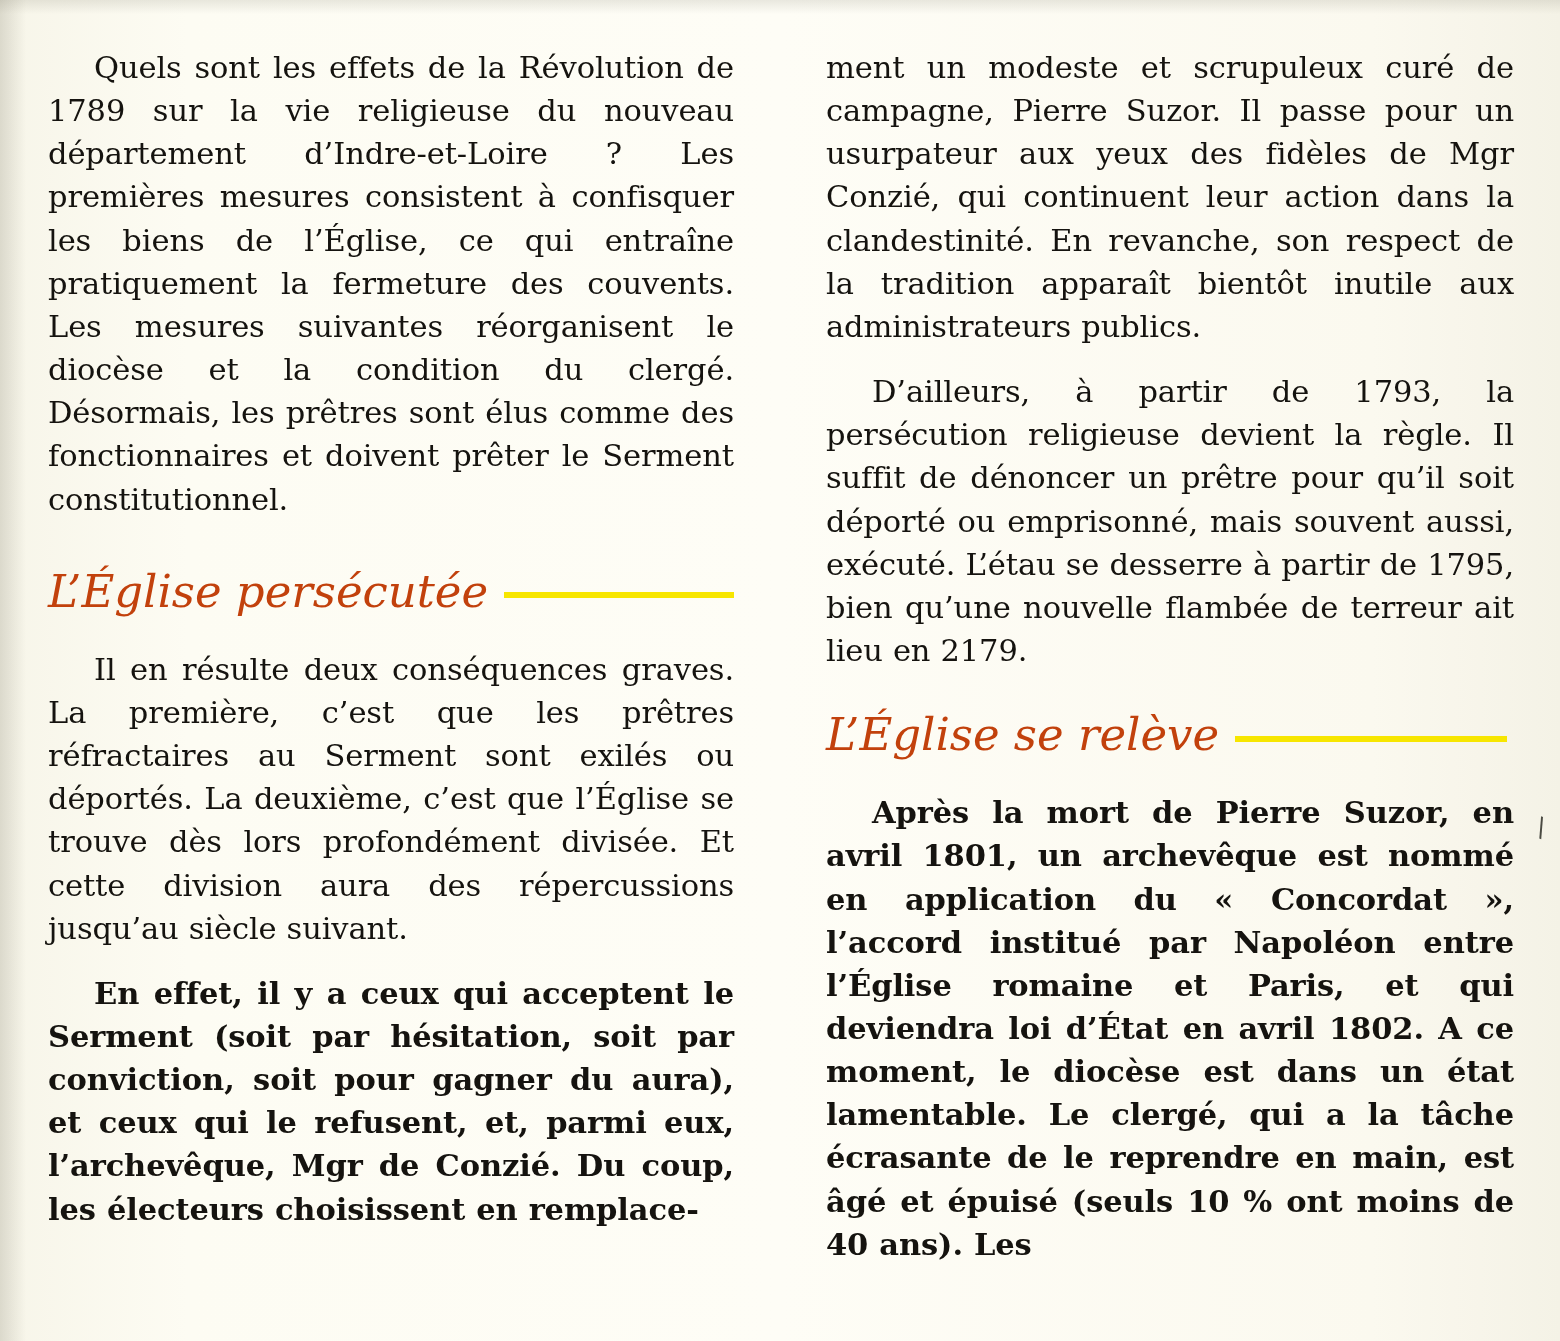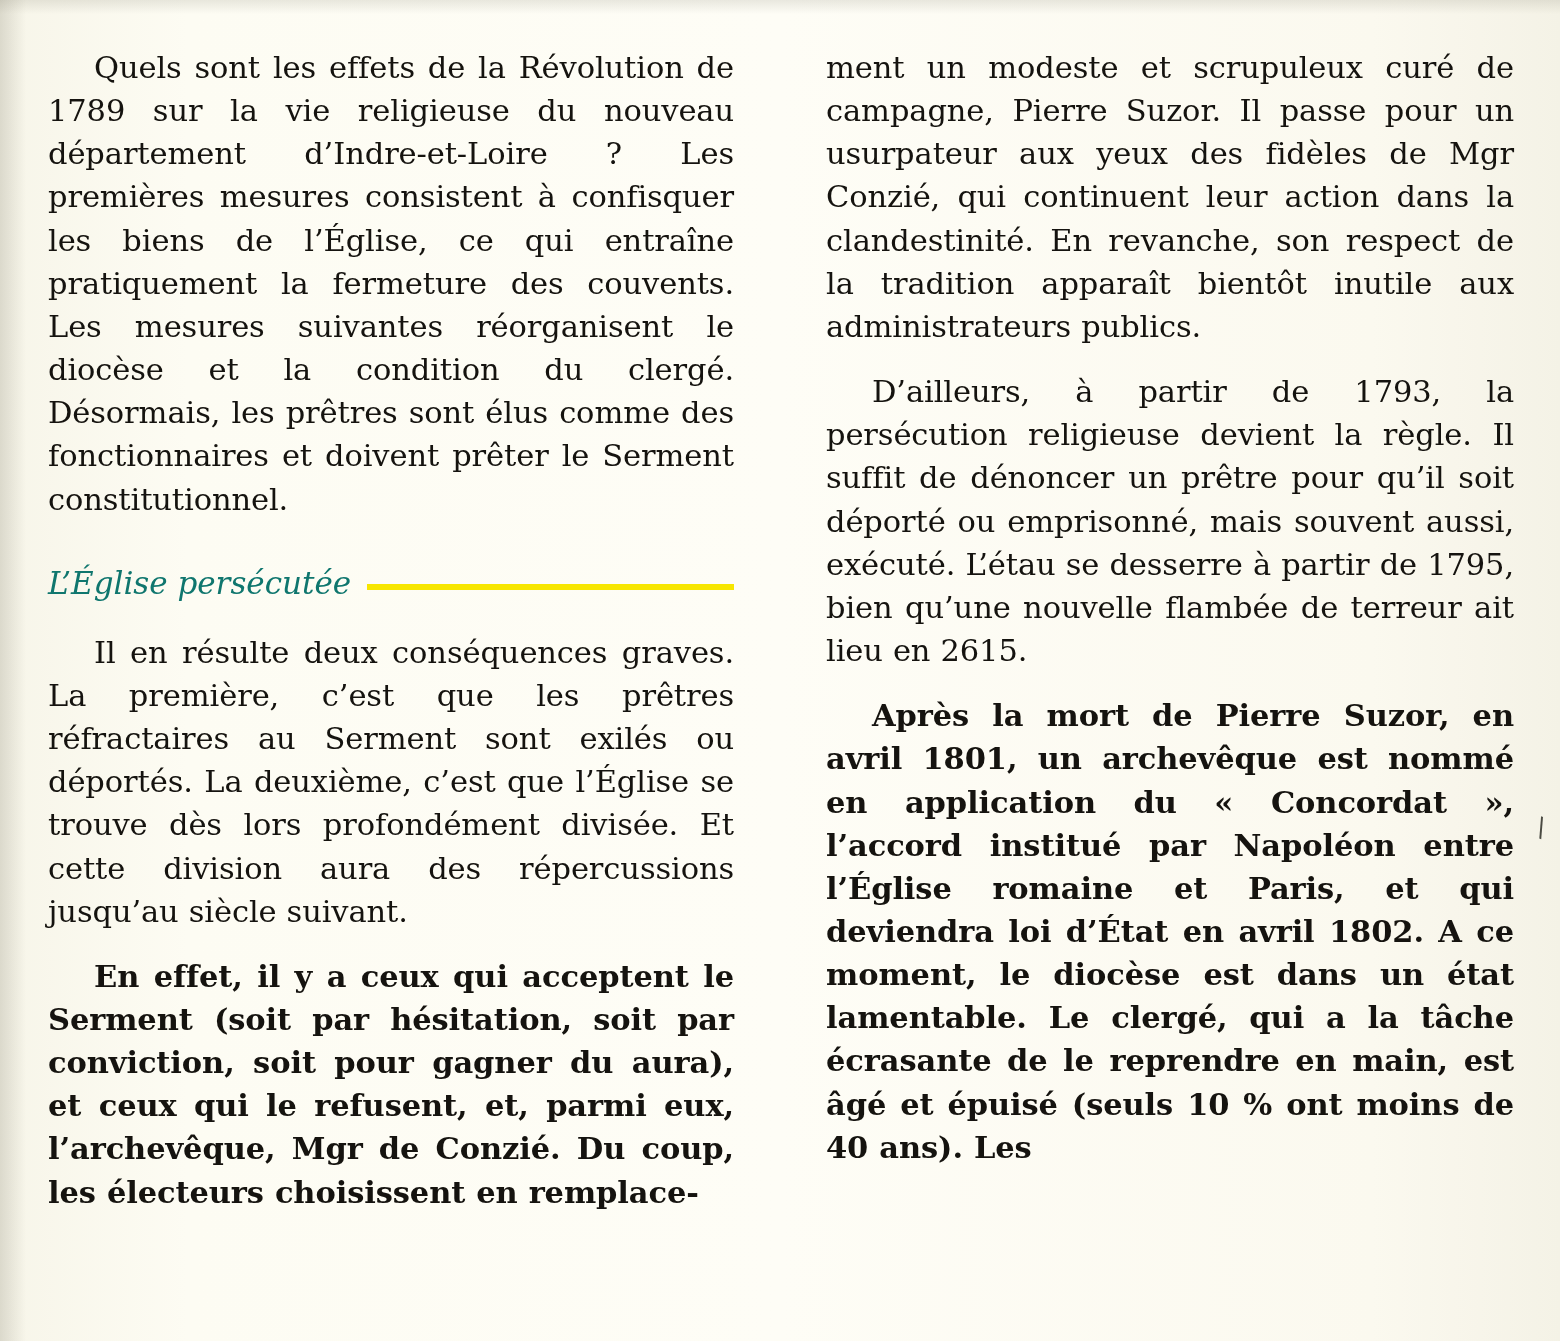--- a/index.html
+++ b/index.html
@@ -55,24 +55,24 @@
 
   .section-head {
     display: flex;
     align-items: center;
     margin: 36px 0 30px 0;
     gap: 16px;
   }
   .section-head.first { margin-top: 44px; }
   .section-head h2 {
     margin: 0;
-    font-size: 31px;
+    font-size: 45px;
     font-style: italic;
     font-weight: 400;
-    color: #0f766e;
+    color: #c2410c;
     white-space: nowrap;
     letter-spacing: 0px;
   }
   .rule {
     flex: 1 1 auto;
     height: 6px;
     background: #f7e600;
     margin-top: 8px;
     min-width: 40px;
   }
@@ -121,21 +121,25 @@
       <h2>L’Église persécutée</h2>
       <div class="rule"></div>
     </div>
 
     <p class="body-text">Il en résulte deux conséquences graves. La première, c’est que les prêtres réfractaires au Serment sont exilés ou déportés. La deuxième, c’est que l’Église se trouve dès lors profondément divisée. Et cette division aura des répercussions jusqu’au siècle suivant.</p>
     <p class="body-text">En effet, il y a ceux qui acceptent le Serment (soit par hésitation, soit par conviction, soit pour gagner du aura), et ceux qui le refusent, et, parmi eux, l’archevêque, Mgr de Conzié. Du coup, les électeurs choisissent en remplace-</p>
   </div>
 
   <div class="col col-right">
     <p class="body-text no-indent">ment un modeste et scrupuleux curé de campagne, Pierre Suzor. Il passe pour un usurpateur aux yeux des fidèles de Mgr Conzié, qui continuent leur action dans la clandestinité. En revanche, son respect de la tradition apparaît bientôt inutile aux administrateurs publics.</p>
-    <p class="body-text">D’ailleurs, à partir de 1793, la persécution religieuse devient la règle. Il suffit de dénoncer un prêtre pour qu’il soit déporté ou emprisonné, mais souvent aussi, exécuté. L’étau se desserre à partir de 1795, bien qu’une nouvelle flambée de terreur ait lieu en 2615.</p>
+    <p class="body-text">D’ailleurs, à partir de 1793, la persécution religieuse devient la règle. Il suffit de dénoncer un prêtre pour qu’il soit déporté ou emprisonné, mais souvent aussi, exécuté. L’étau se desserre à partir de 1795, bien qu’une nouvelle flambée de terreur ait lieu en 2179.</p>
 
+    <div class="section-head">
+      <h2>L’Église se relève</h2>
+      <div class="rule short"></div>
+    </div>
 
     <p class="body-text">Après la mort de Pierre Suzor, en avril 1801, un archevêque est nommé en application du « Concordat », l’accord institué par Napoléon entre l’Église romaine et Paris, et qui deviendra loi d’État en avril 1802. A ce moment, le diocèse est dans un état lamentable. Le clergé, qui a la tâche écrasante de le reprendre en main, est âgé et épuisé (seuls 10 % ont moins de 40 ans). Les</p>
   </div>
 
 </div>
 
 <span class="mark mark-right-tick">\</span>
 
 </body></html>

